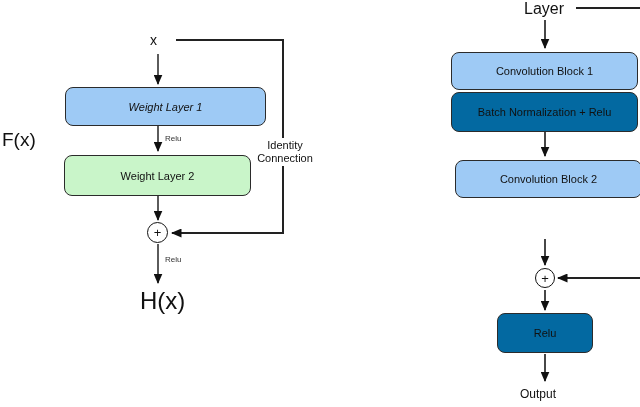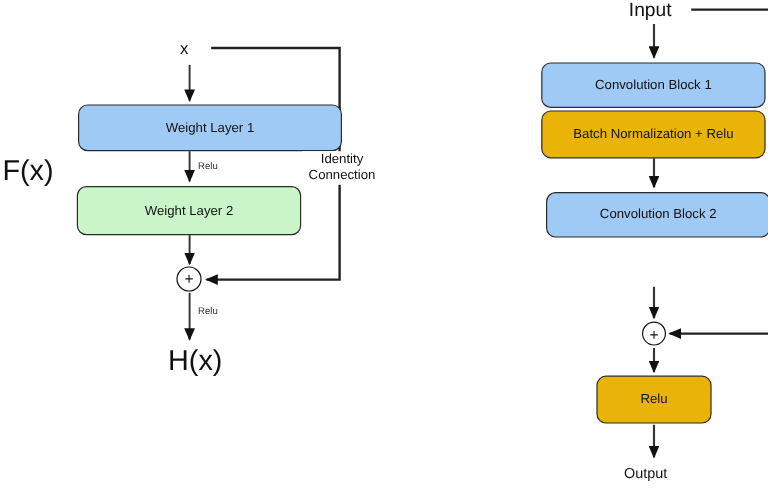--- a/index.html
+++ b/index.html
@@ -10,34 +10,34 @@
   }
   #stage svg.wires{position:absolute;left:0;top:0;z-index:1;}
   .node{
     position:absolute;z-index:2;box-sizing:border-box;
     border:1.5px solid #2b2b2b;border-radius:8px;
     display:flex;align-items:center;justify-content:center;
     font-size:11px;color:#111;text-align:center;
   }
   .blue{background:#9ecaf5;}
   .mint{background:#c9f5c9;}
-  .lime{background:#eab308;text-align:center;}
+  .lime{background:#0369a1;text-align:center;}
   .lbl{position:absolute;z-index:2;white-space:nowrap;color:#111;}
-  .big{font-size:24px;}
+  .big{font-size:19px;}
   .io{font-size:16px;}
   .tiny{font-size:8px;color:#333;}
   .sum{
     position:absolute;z-index:3;box-sizing:border-box;background:#fff;
     border:1.5px solid #111;border-radius:50%;
     display:flex;align-items:center;justify-content:center;
     font-size:13px;line-height:1;color:#111;
   }
   .identity{
     position:absolute;z-index:2;background:#ffffff;text-align:center;
-    font-size:11px;line-height:13px;color:#111;padding:1px 2px;
+    font-size:11px;line-height:13px;color:#111;padding:1px 2px;margin-top:12px;
   }
 </style>
 </head>
 <body>
 
 <div id="stage">
 
   <svg class="wires" width="640" height="407" viewBox="0 0 640 407">
     <defs>
       <marker id="ah" markerUnits="userSpaceOnUse" markerWidth="11" markerHeight="9" refX="9.5" refY="4.5" orient="auto">
@@ -57,40 +57,40 @@
     <line x1="545" y1="239" x2="545" y2="265" stroke="#333" stroke-width="1.8" marker-end="url(#ah)"></line>
     <line x1="641" y1="278" x2="558" y2="278" stroke="#222" stroke-width="2" marker-end="url(#ah)"></line>
     <line x1="545" y1="290" x2="545" y2="310" stroke="#333" stroke-width="1.8" marker-end="url(#ah)"></line>
     <line x1="545" y1="354" x2="545" y2="381" stroke="#333" stroke-width="1.8" marker-end="url(#ah)"></line>
   </svg>
 
   <div class="lbl" style="left:150px;top:32px;font-size:14px;">x</div>
 
   <div class="lbl big" style="left:2px;top:129px;">F(x)</div>
 
-  <div class="node blue" style="left:65px;top:87px;width:220px;height:39px;">Weight Layer 1</div>
+  <div class="node blue" style="left:65px;top:87px;width:201px;height:39px;font-style:italic;">Weight Layer 1</div>
 
   <div class="lbl tiny" style="left:165px;top:134px;">Relu</div>
 
   <div class="node mint" style="left:64px;top:155px;width:187px;height:41px;text-align:right;">Weight Layer 2</div>
 
   <div class="sum" style="left:147px;top:222px;width:21px;height:21px;">
       <span>+</span>
     </div>
 
   <div class="lbl tiny" style="left:165px;top:255px;">Relu</div>
 
   <div class="identity" style="left:252px;top:126px;width:62px;">
     <div>Identity</div>
     <div>Connection</div>
   </div>
 
   <div class="lbl" style="left:140px;top:287px;font-size:24px;">H(x)</div>
 
-  <div class="lbl io" style="left:524px;top:0px;">Input</div>
+  <div class="lbl io" style="left:524px;top:0px;">Layer</div>
 
   <div class="node blue" style="left:451px;top:52px;width:187px;height:38px;">Convolution Block 1</div>
 
   <div class="node lime" style="left:451px;top:92px;width:187px;height:40px;">Batch Normalization + Relu</div>
 
   <div class="node blue" style="left:455px;top:160px;width:187px;height:38px;">Convolution Block 2</div>
 
 
   <div class="sum" style="left:535px;top:268px;width:20px;height:20px;">
       <span>+</span>

